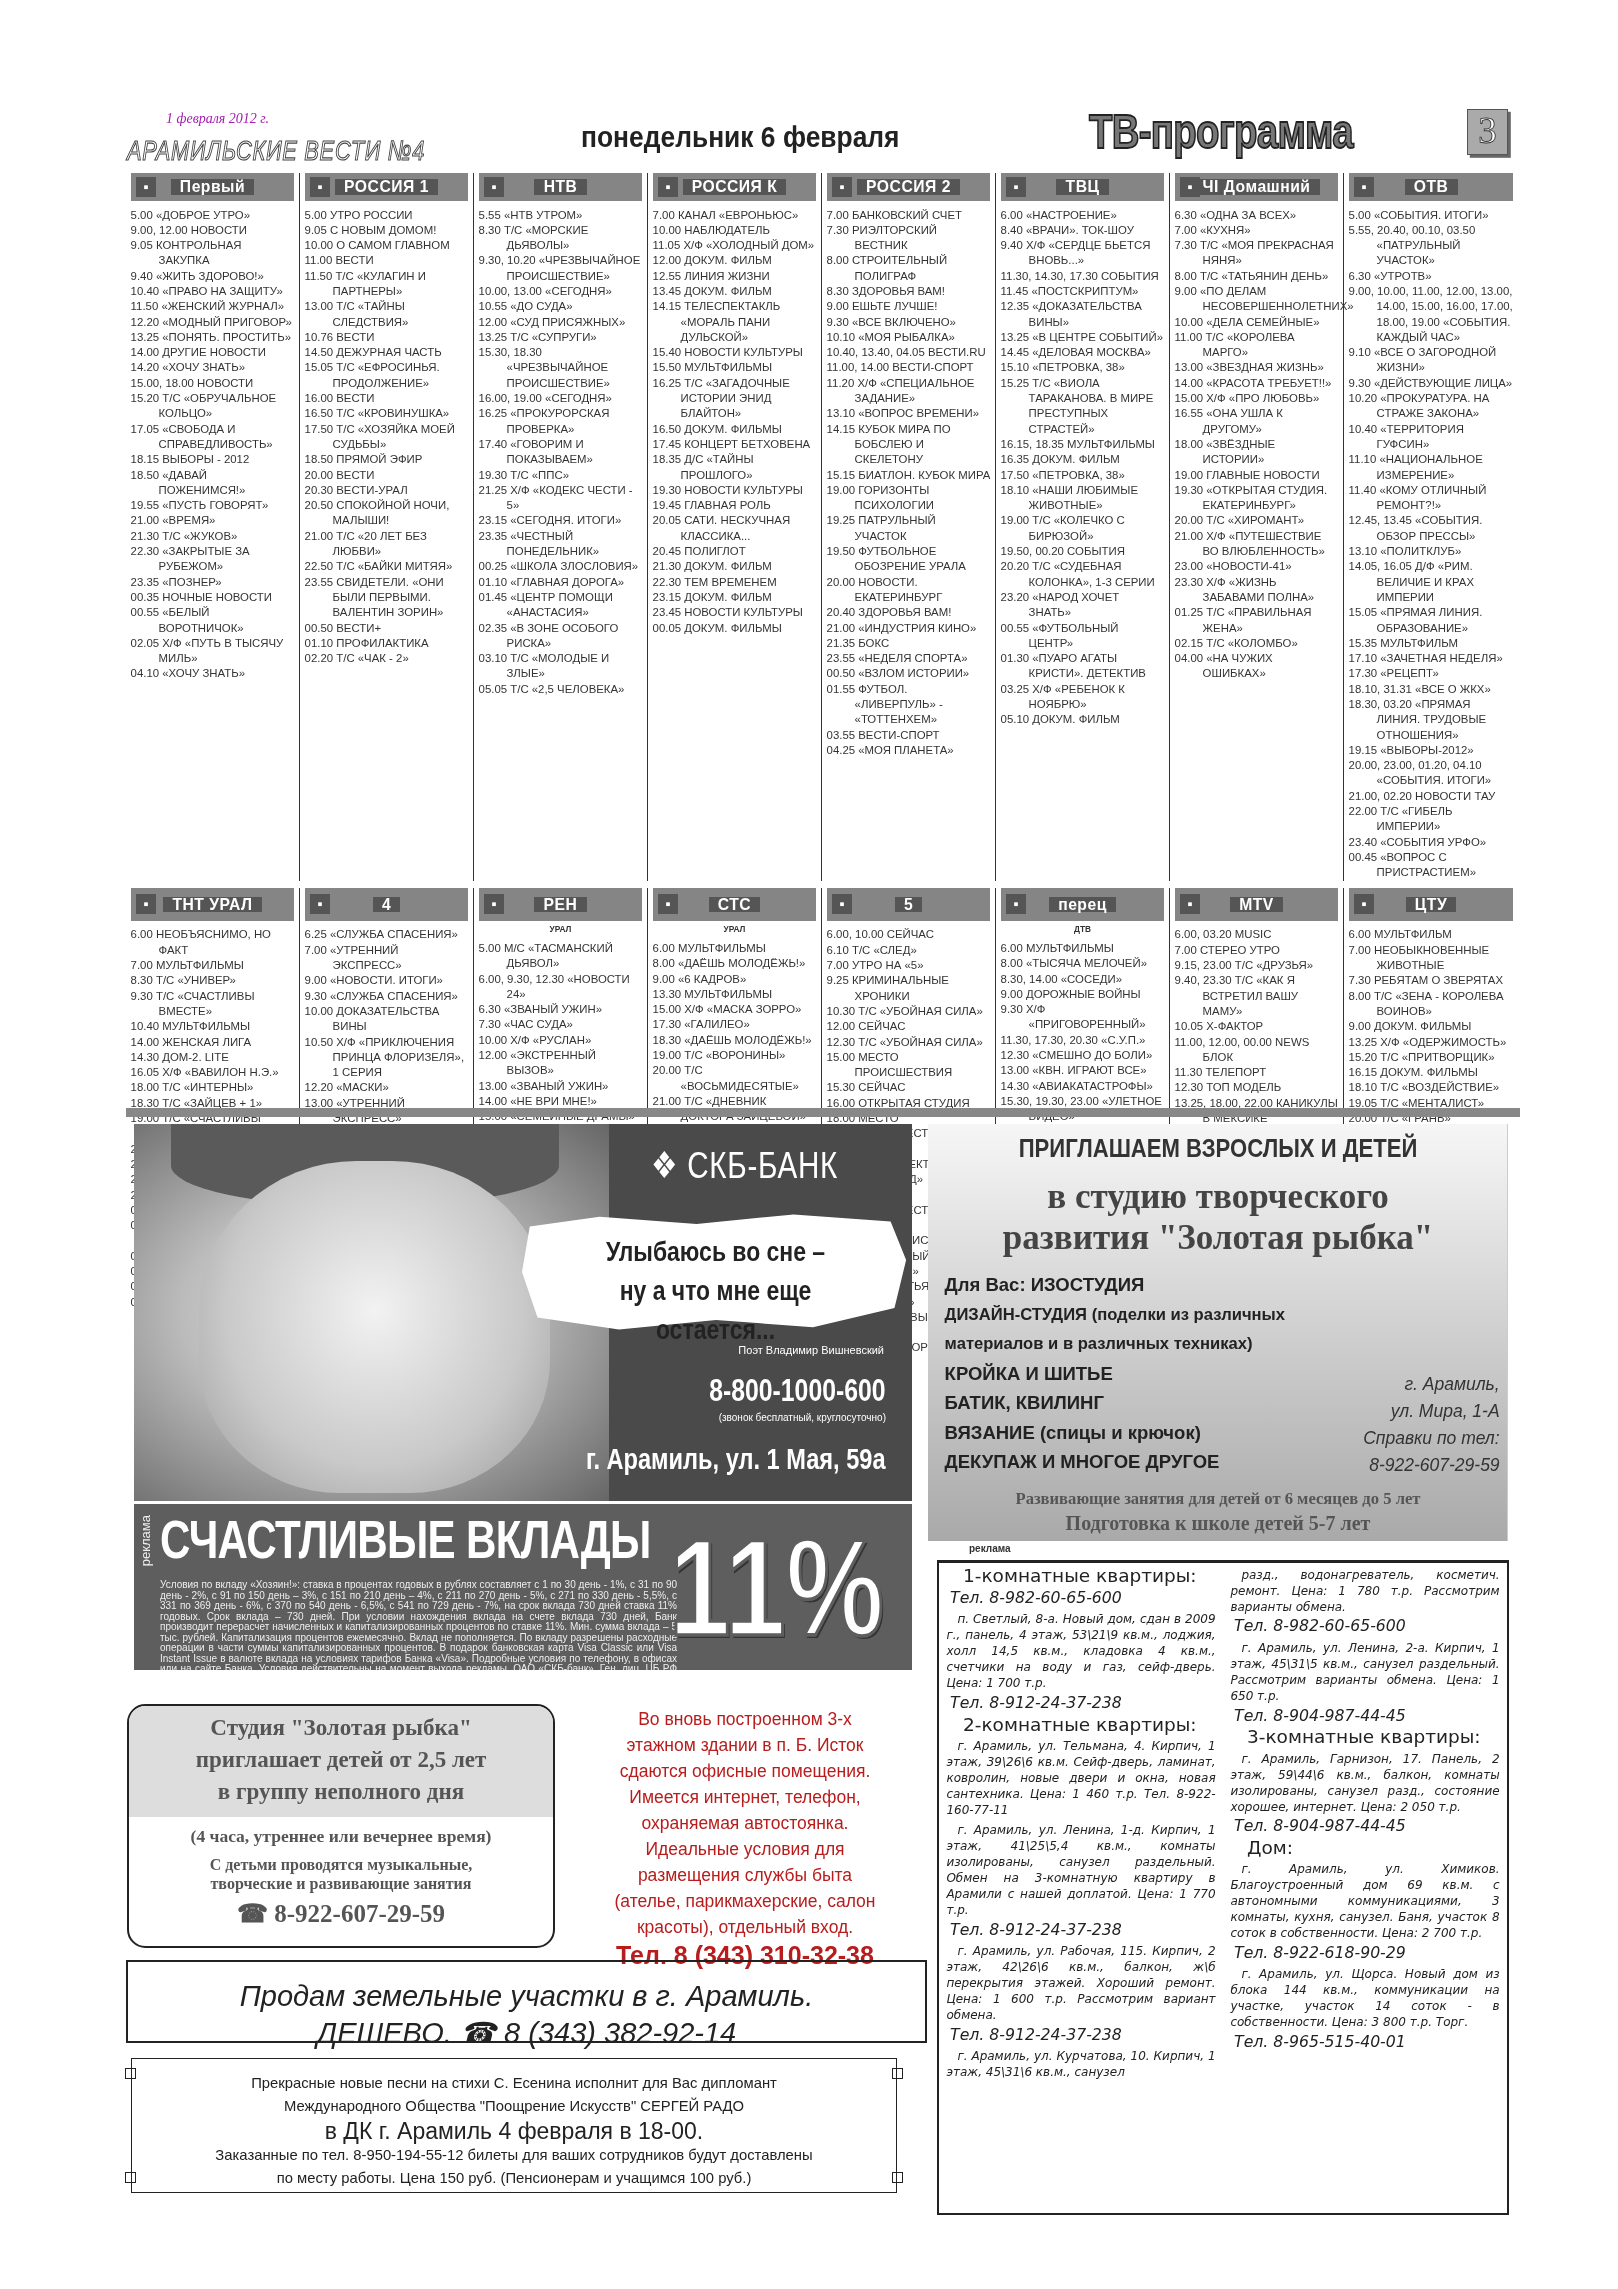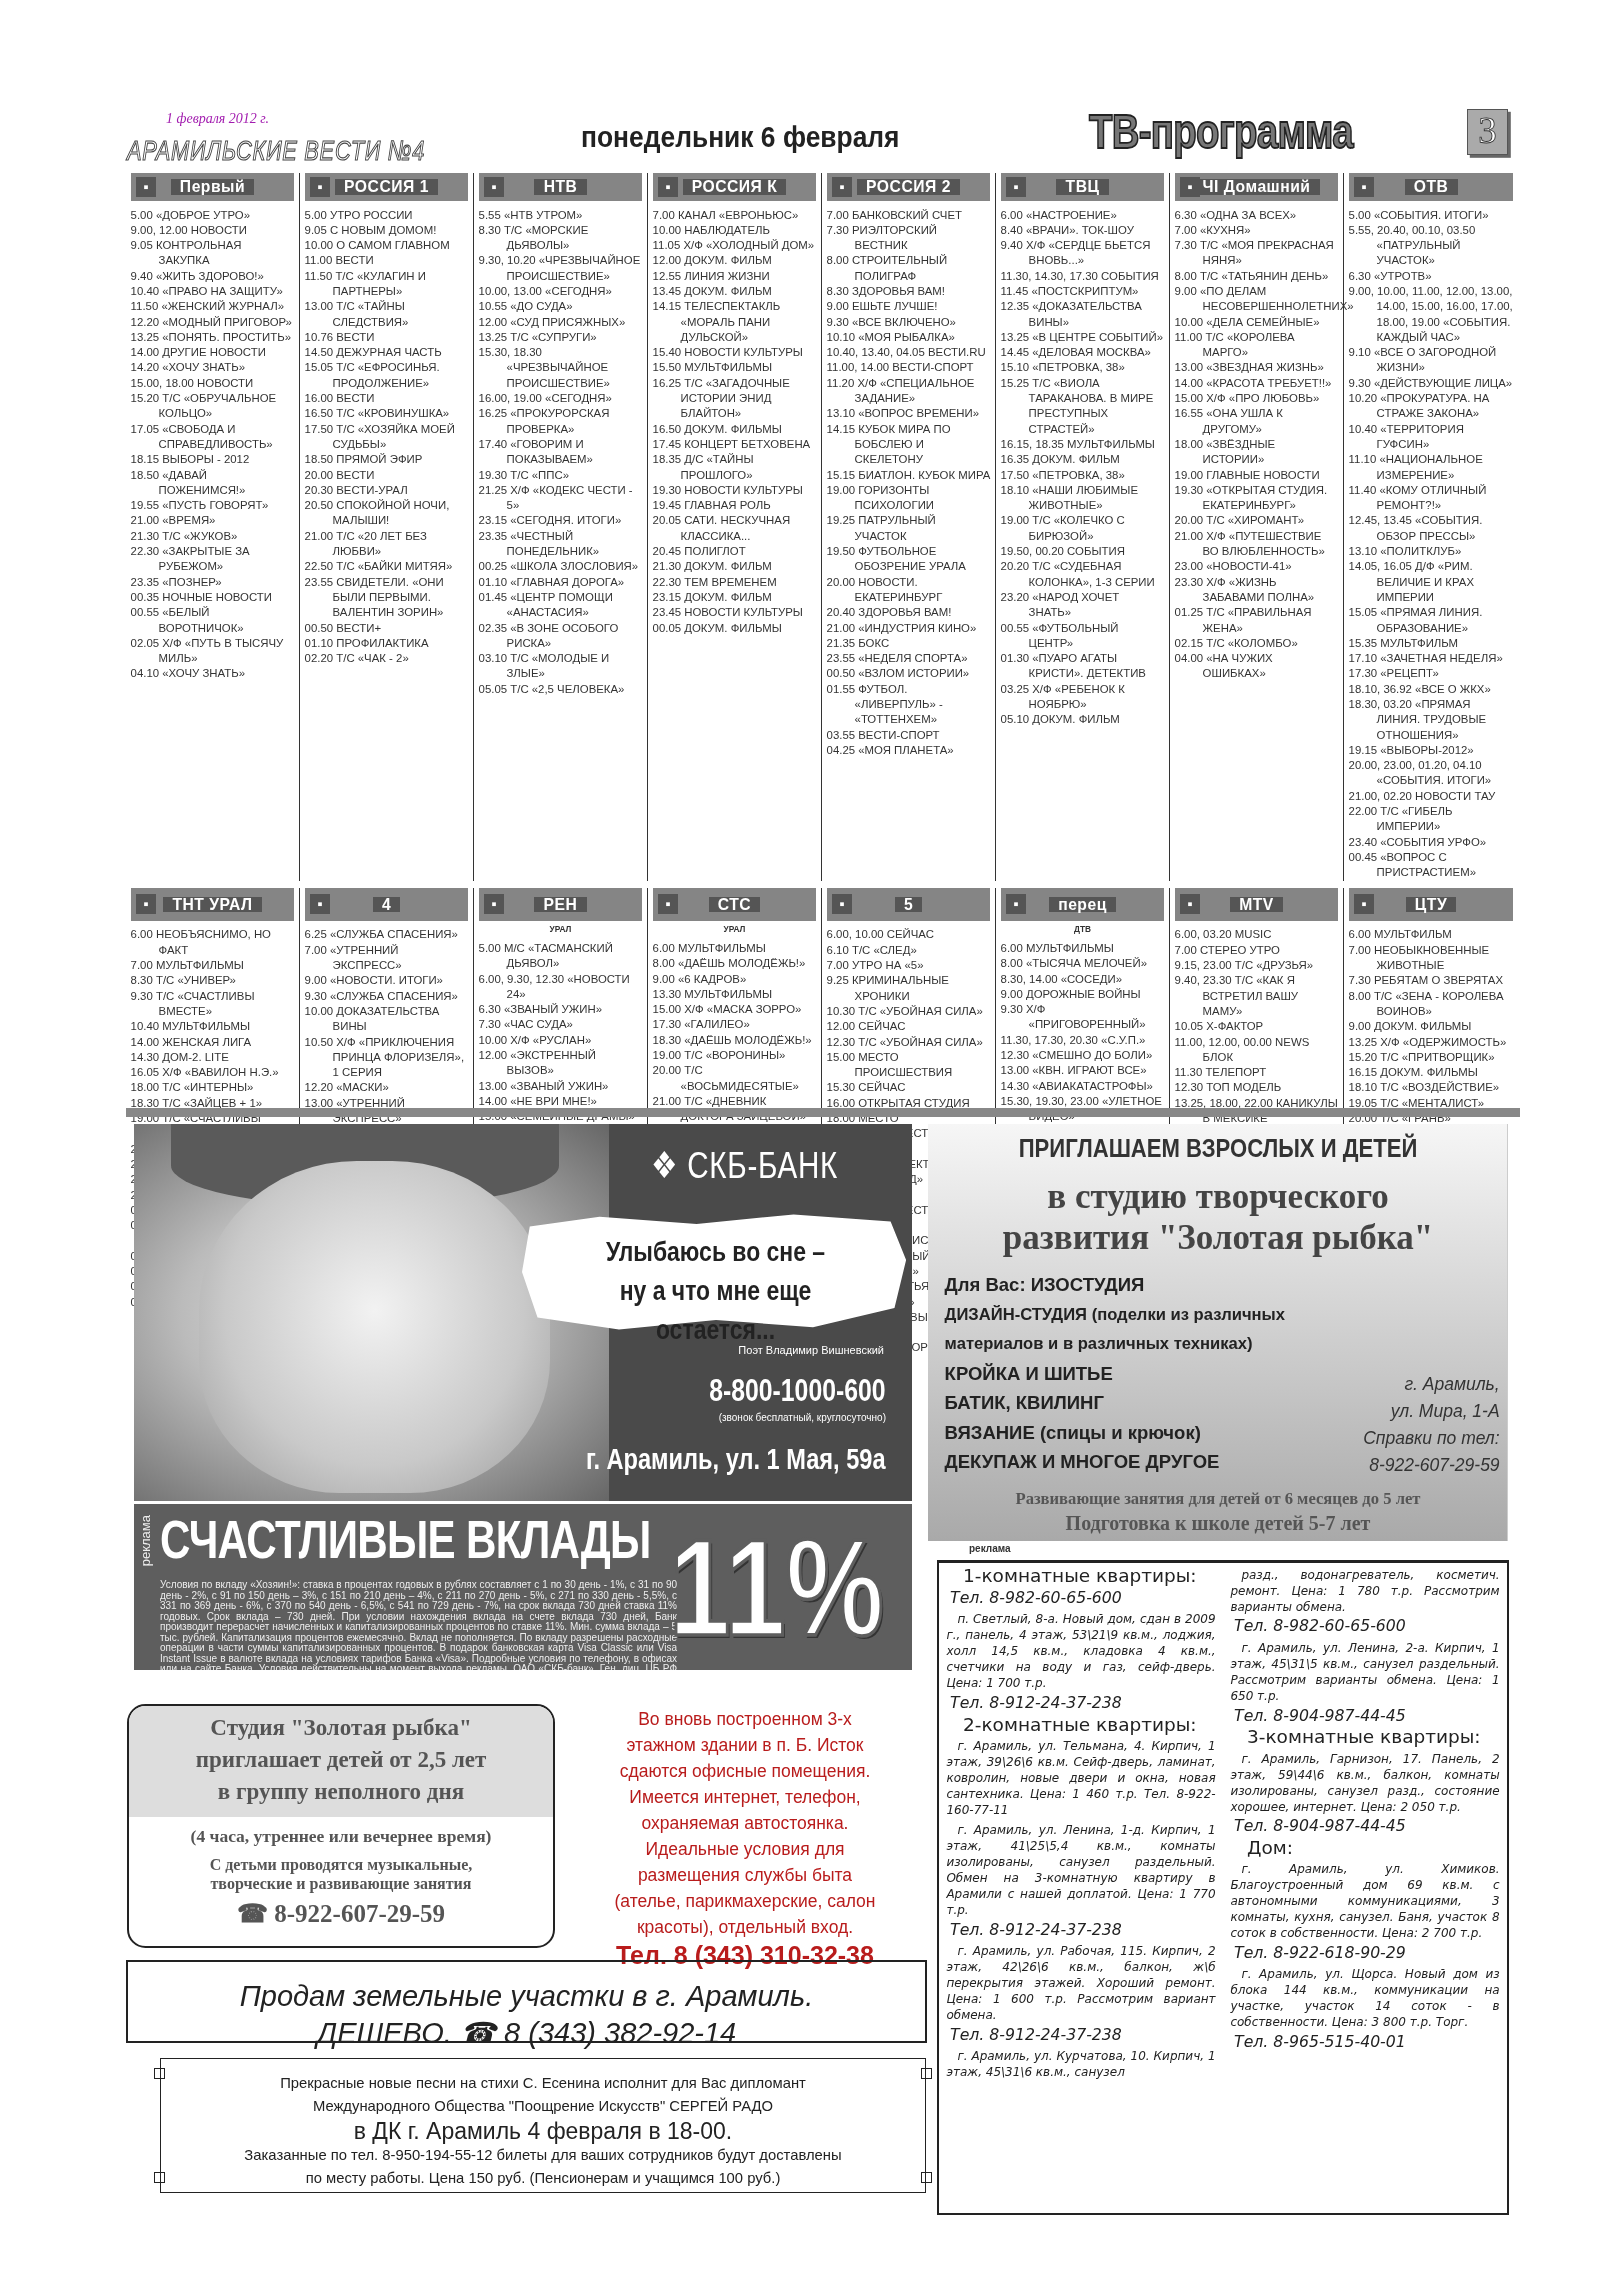--- a/index.html
+++ b/index.html
@@ -53,21 +53,21 @@
 .rcol p{text-indent:11px;margin-bottom:3.7px}
 .tel{font-size:15.7px;font-style:italic;margin:3.7px 0 5.5px 3.7px;font-family:"DejaVu Sans",sans-serif}
 .kids{position:absolute;left:127px;top:1704px;width:428px;height:244px;border:2.8px solid #222;border-radius:18.5px;overflow:hidden;text-align:center}
 .kids .top{background:#ddd;padding:5.5px 0 9.2px;font-family:"Liberation Serif",serif;font-weight:bold;font-size:23px;line-height:32px;color:#555}
 .kids .m1{font-family:"Liberation Serif",serif;font-weight:bold;font-size:17.5px;color:#555;margin-top:9.2px}
 .kids .m2{font-family:"Liberation Serif",serif;font-weight:bold;font-size:16px;color:#555;margin-top:9.2px;line-height:18.5px}
 .kids .ph{font-family:"Liberation Serif",serif;font-weight:bold;font-size:25px;color:#555;margin-top:5.5px}
 .office{position:absolute;left:565px;top:1706px;width:360px;text-align:center;font-size:17.5px;line-height:26px;color:#b91c1c}
 .office .tl{font-size:25px;font-weight:bold;margin-top:1.8px}
 .land{position:absolute;left:126px;top:1960px;width:801px;height:83px;border:2.8px solid #222;text-align:center;font-style:italic;font-size:29px;line-height:37px;color:#222;padding-top:16px}
-.song{position:absolute;left:160px;top:2058px;width:766px;height:135px;border:1.8px solid #222;text-align:center;font-size:14.8px;color:#222;line-height:23px;padding-top:13px}
+.song{position:absolute;left:131px;top:2058px;width:766px;height:135px;border:1.8px solid #222;text-align:center;font-size:14.8px;color:#222;line-height:23px;padding-top:13px}
 .song .big{font-size:23px;line-height:26px}
 .song .corner{position:absolute;width:11px;height:11px;border:1.8px solid #222}
 </style>
 </head>
 <body>
 
 <div class="hdr">
   <div class="date">1 февраля 2012 г.</div>
   <div class="paper"><span>АРАМИЛЬСКИЕ ВЕСТИ</span> <span>№4</span></div>
   <div class="day">понедельник 6 февраля</div>
@@ -291,21 +291,21 @@
         <div class="prog">10.40 «ТЕРРИТОРИЯ ГУФСИН»</div>
         <div class="prog">11.10 «НАЦИОНАЛЬНОЕ ИЗМЕРЕНИЕ»</div>
         <div class="prog">11.40 «КОМУ ОТЛИЧНЫЙ РЕМОНТ?!»</div>
         <div class="prog">12.45, 13.45 «СОБЫТИЯ. ОБЗОР ПРЕССЫ»</div>
         <div class="prog">13.10 «ПОЛИТКЛУБ»</div>
         <div class="prog">14.05, 16.05 Д/Ф «РИМ. ВЕЛИЧИЕ И КРАХ ИМПЕРИИ</div>
         <div class="prog">15.05 «ПРЯМАЯ ЛИНИЯ. ОБРАЗОВАНИЕ»</div>
         <div class="prog">15.35 МУЛЬТФИЛЬМ</div>
         <div class="prog">17.10 «ЗАЧЕТНАЯ НЕДЕЛЯ»</div>
         <div class="prog">17.30 «РЕЦЕПТ»</div>
-        <div class="prog">18.10, 36.92 «ВСЕ О ЖКХ»</div>
+        <div class="prog">18.10, 31.31 «ВСЕ О ЖКХ»</div>
         <div class="prog">18.30, 03.20 «ПРЯМАЯ ЛИНИЯ. ТРУДОВЫЕ ОТНОШЕНИЯ»</div>
         <div class="prog">19.15 «ВЫБОРЫ-2012»</div>
         <div class="prog">20.00, 23.00, 01.20, 04.10 «СОБЫТИЯ. ИТОГИ»</div>
         <div class="prog">21.00, 02.20 НОВОСТИ ТАУ</div>
         <div class="prog">22.00 Т/С «ГИБЕЛЬ ИМПЕРИИ»</div>
         <div class="prog">23.40 «СОБЫТИЯ УРФО»</div>
         <div class="prog">00.45 «ВОПРОС С ПРИСТРАСТИЕМ»</div>
       </div>
     </div>
   <div class="row row2" id="row2">

